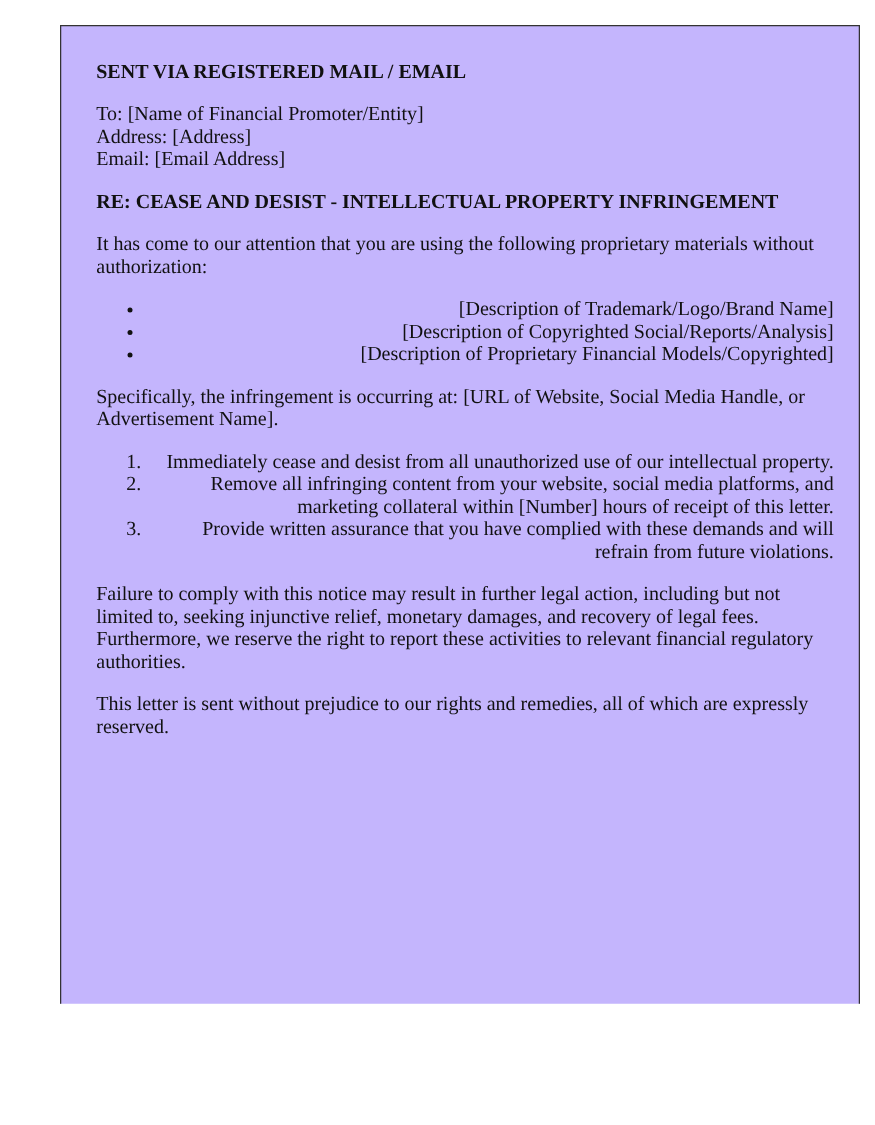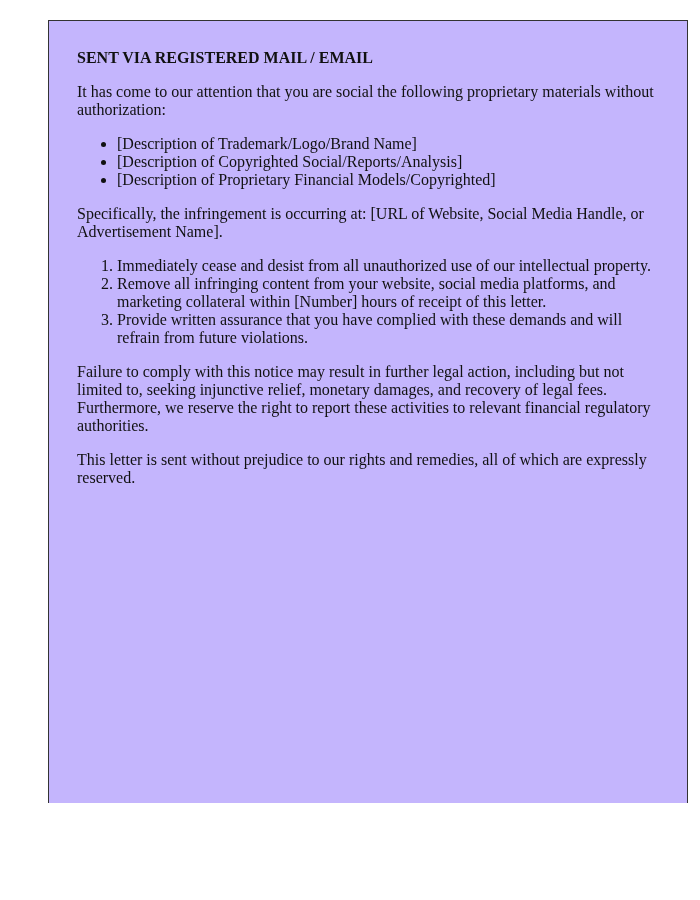--- a/index.html
+++ b/index.html
@@ -9,29 +9,35 @@
     border: 1px solid #333333; border-bottom: none; box-sizing: border-box;
     overflow: hidden; background: #c4b5fd; margin-left: 28px;
   }
   .content {
     position: absolute; left: 28px; top: 28px; width: 590px;
     font-family: "Liberation Serif", serif; font-size: 16px; line-height: 18px; color: #111;
   }
   p { margin: 0 0 16px 0; }
   .bold { font-weight: bold; }
   ul, ol { margin: 0 0 16px 0; padding-left: 40px; }
-  li { margin: 0; }
+  li { margin: 0; text-align: right; }
 </style>
 </head>
 <body>
 
 <div class="page">
   <div class="content">
     <p class="bold">SENT VIA REGISTERED MAIL / EMAIL</p>
-    <p>It has come to our attention that you are social the following proprietary materials without authorization:</p>
+    <p>
+      <span>To: [Name of Financial Promoter/Entity]</span><br>
+      <span>Address: [Address]</span><br>
+      <span>Email: [Email Address]</span>
+    </p>
+    <p class="bold">RE: CEASE AND DESIST - INTELLECTUAL PROPERTY INFRINGEMENT</p>
+    <p>It has come to our attention that you are using the following proprietary materials without authorization:</p>
     <ul>
       <li>[Description of Trademark/Logo/Brand Name]</li>
       <li>[Description of Copyrighted Social/Reports/Analysis]</li>
       <li>[Description of Proprietary Financial Models/Copyrighted]</li>
     </ul>
     <p>Specifically, the infringement is occurring at: [URL of Website, Social Media Handle, or Advertisement Name].</p>
     <ol>
       <li>Immediately cease and desist from all unauthorized use of our intellectual property.</li>
       <li>Remove all infringing content from your website, social media platforms, and marketing collateral within [Number] hours of receipt of this letter.</li>
       <li>Provide written assurance that you have complied with these demands and will refrain from future violations.</li>

